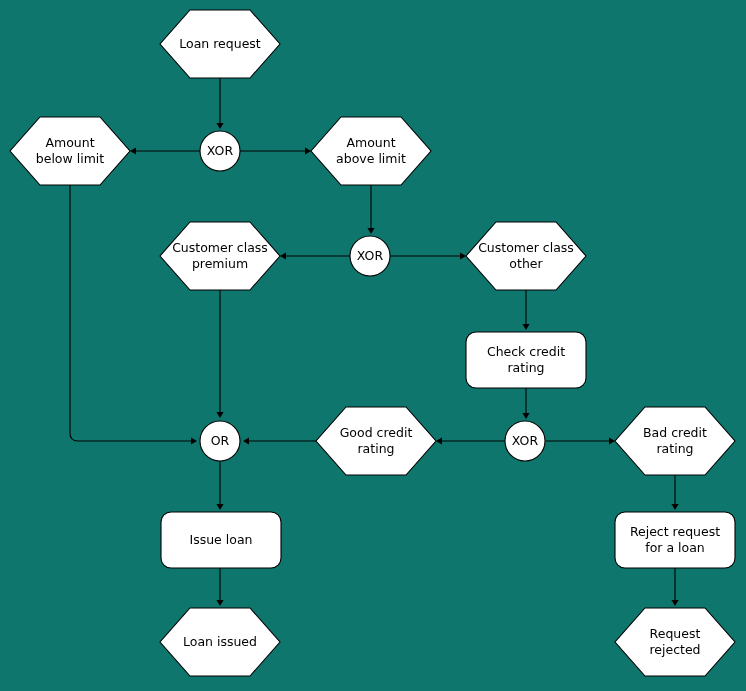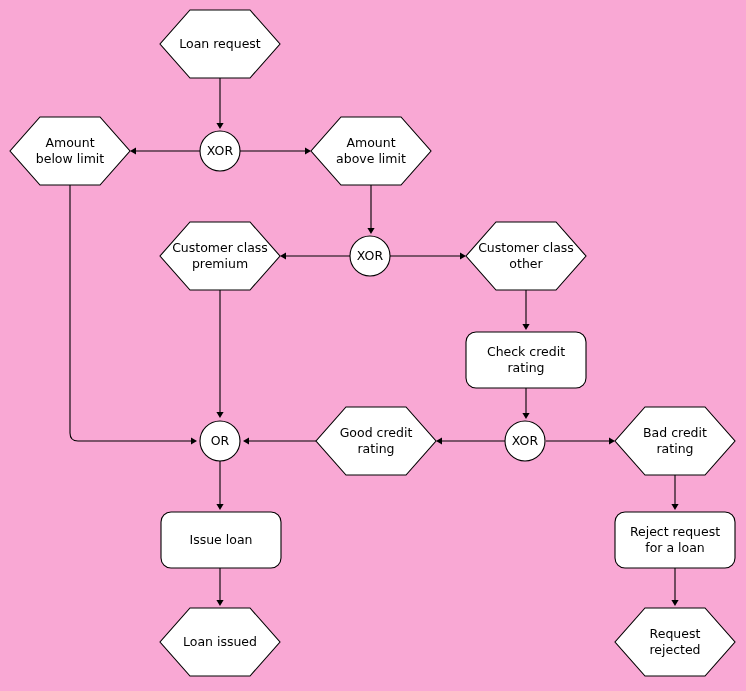--- a/index.html
+++ b/index.html
@@ -7,21 +7,21 @@
     padding: 0;
     background: #ffffff;
   }
   body {
     font-family: "DejaVu Sans", sans-serif;
   }
   #diagram-root {
     position: relative;
     width: 746px;
     height: 691px;
-    background: #f9a8d4;
+    background: #0f766e;
     overflow: hidden;
   }
   svg.epc-canvas {
     display: block;
     width: 746px;
     height: 691px;
   }
   .node-shape {
     fill: #ffffff;
     stroke: #000000;

